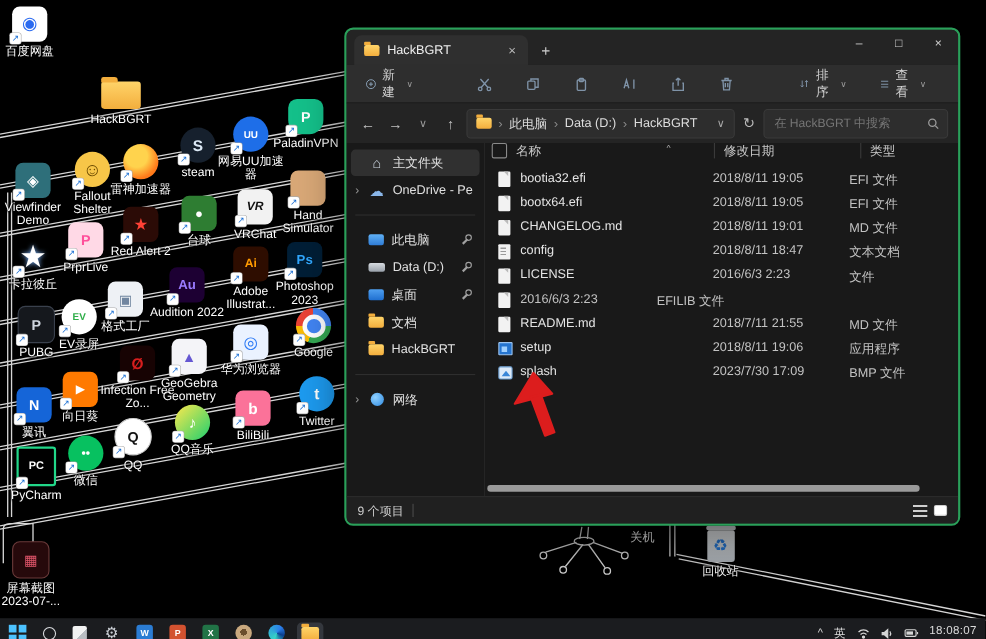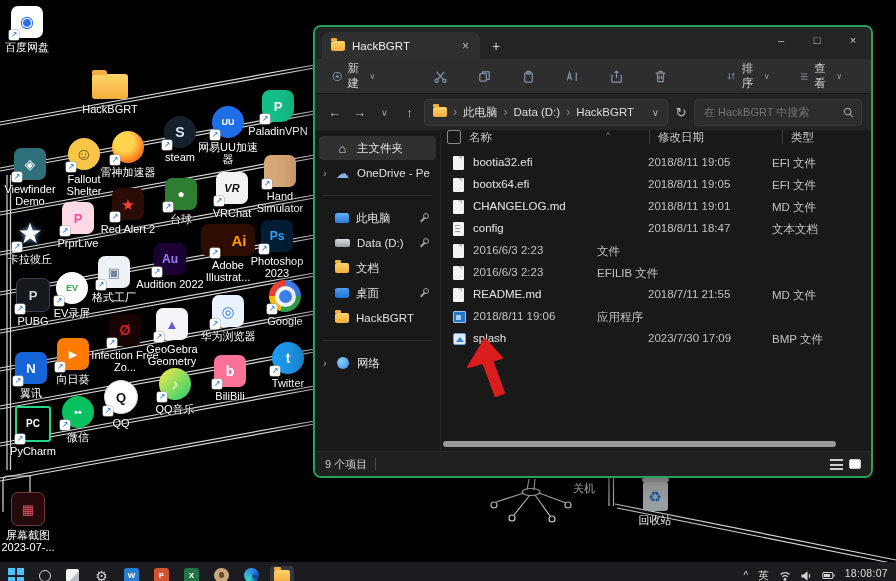--- a/index.html
+++ b/index.html
@@ -298,21 +298,21 @@
     </div>
     <div class="desk-icon" style="left: 136px; top: 241px;">
       <div class="di-wrap">
         <div class="di-art art-rsq" style="background: rgb(29, 0, 51); color: rgb(155, 123, 255); font-size: 12px;">Au</div>
         <span class="sc-arrow">↗</span>
       </div>
       <div class="di-label">Audition 2022</div>
     </div>
     <div class="desk-icon" style="left: 194px; top: 222px;">
       <div class="di-wrap">
-        <div class="di-art art-rsq" style="background: rgb(46, 13, 0); color: rgb(255, 154, 0); font-size: 15px; padding-left: 22px;">Ai</div>
+        <div class="di-art art-rsq" style="background: rgb(46, 13, 0); color: rgb(255, 154, 0); font-size: 11px;">Ai</div>
         <span class="sc-arrow">↗</span>
       </div>
       <div class="di-label">Adobe Illustrat...</div>
     </div>
     <div class="desk-icon" style="left: 243px; top: 218px;">
       <div class="di-wrap">
         <div class="di-art art-rsq" style="background: rgb(0, 30, 54); color: rgb(49, 168, 255); font-size: 12px;">Ps</div>
         <span class="sc-arrow">↗</span>
       </div>
       <div class="di-label">Photoshop 2023</div>
@@ -540,27 +540,27 @@
           <span class="mi mi-pc"></span>
           <span class="side-label">此电脑</span>
           <span class="pin"></span>
         </div>
         <div class="side-item">
           <span class="mi mi-drive"></span>
           <span class="side-label">Data (D:)</span>
           <span class="pin"></span>
         </div>
         <div class="side-item">
-          <span class="mi mi-folder"></span>
-          <span class="side-label">文档</span>
-        </div>
-        <div class="side-item">
           <span class="mi mi-desk"></span>
           <span class="side-label">桌面</span>
           <span class="pin"></span>
+        </div>
+        <div class="side-item">
+          <span class="mi mi-folder"></span>
+          <span class="side-label">文档</span>
         </div>
         <div class="side-item">
           <span class="mi mi-folder"></span>
           <span class="side-label">HackBGRT</span>
         </div>
         <div class="side-sep"></div>
         <div class="side-item">
           <span class="chev">›</span>
           <span class="mi mi-net"></span>
           <span class="side-label">网络</span>
@@ -597,36 +597,38 @@
             <span class="col type">MD 文件</span>
           </div>
           <div class="fl-row">
             <span class="fi fi-text"></span>
             <span class="col name">config</span>
             <span class="col date">2018/8/11 18:47</span>
             <span class="col type">文本文档</span>
           </div>
           <div class="fl-row">
             <span class="fi fi-file"></span>
+            <span class="col name">LICENSE</span>
             <span class="col date">2016/6/3 2:23</span>
             <span class="col type">文件</span>
           </div>
           <div class="fl-row">
             <span class="fi fi-file"></span>
             <span class="col date">2016/6/3 2:23</span>
             <span class="col type">EFILIB 文件</span>
           </div>
           <div class="fl-row">
             <span class="fi fi-file"></span>
             <span class="col name">README.md</span>
             <span class="col date">2018/7/11 21:55</span>
             <span class="col type">MD 文件</span>
           </div>
           <div class="fl-row">
             <span class="fi fi-app"></span>
+            <span class="col name">setup</span>
             <span class="col date">2018/8/11 19:06</span>
             <span class="col type">应用程序</span>
           </div>
           <div class="fl-row">
             <span class="fi fi-img"></span>
             <span class="col name">splash</span>
             <span class="col date">2023/7/30 17:09</span>
             <span class="col type">BMP 文件</span>
           </div>
         </div>

